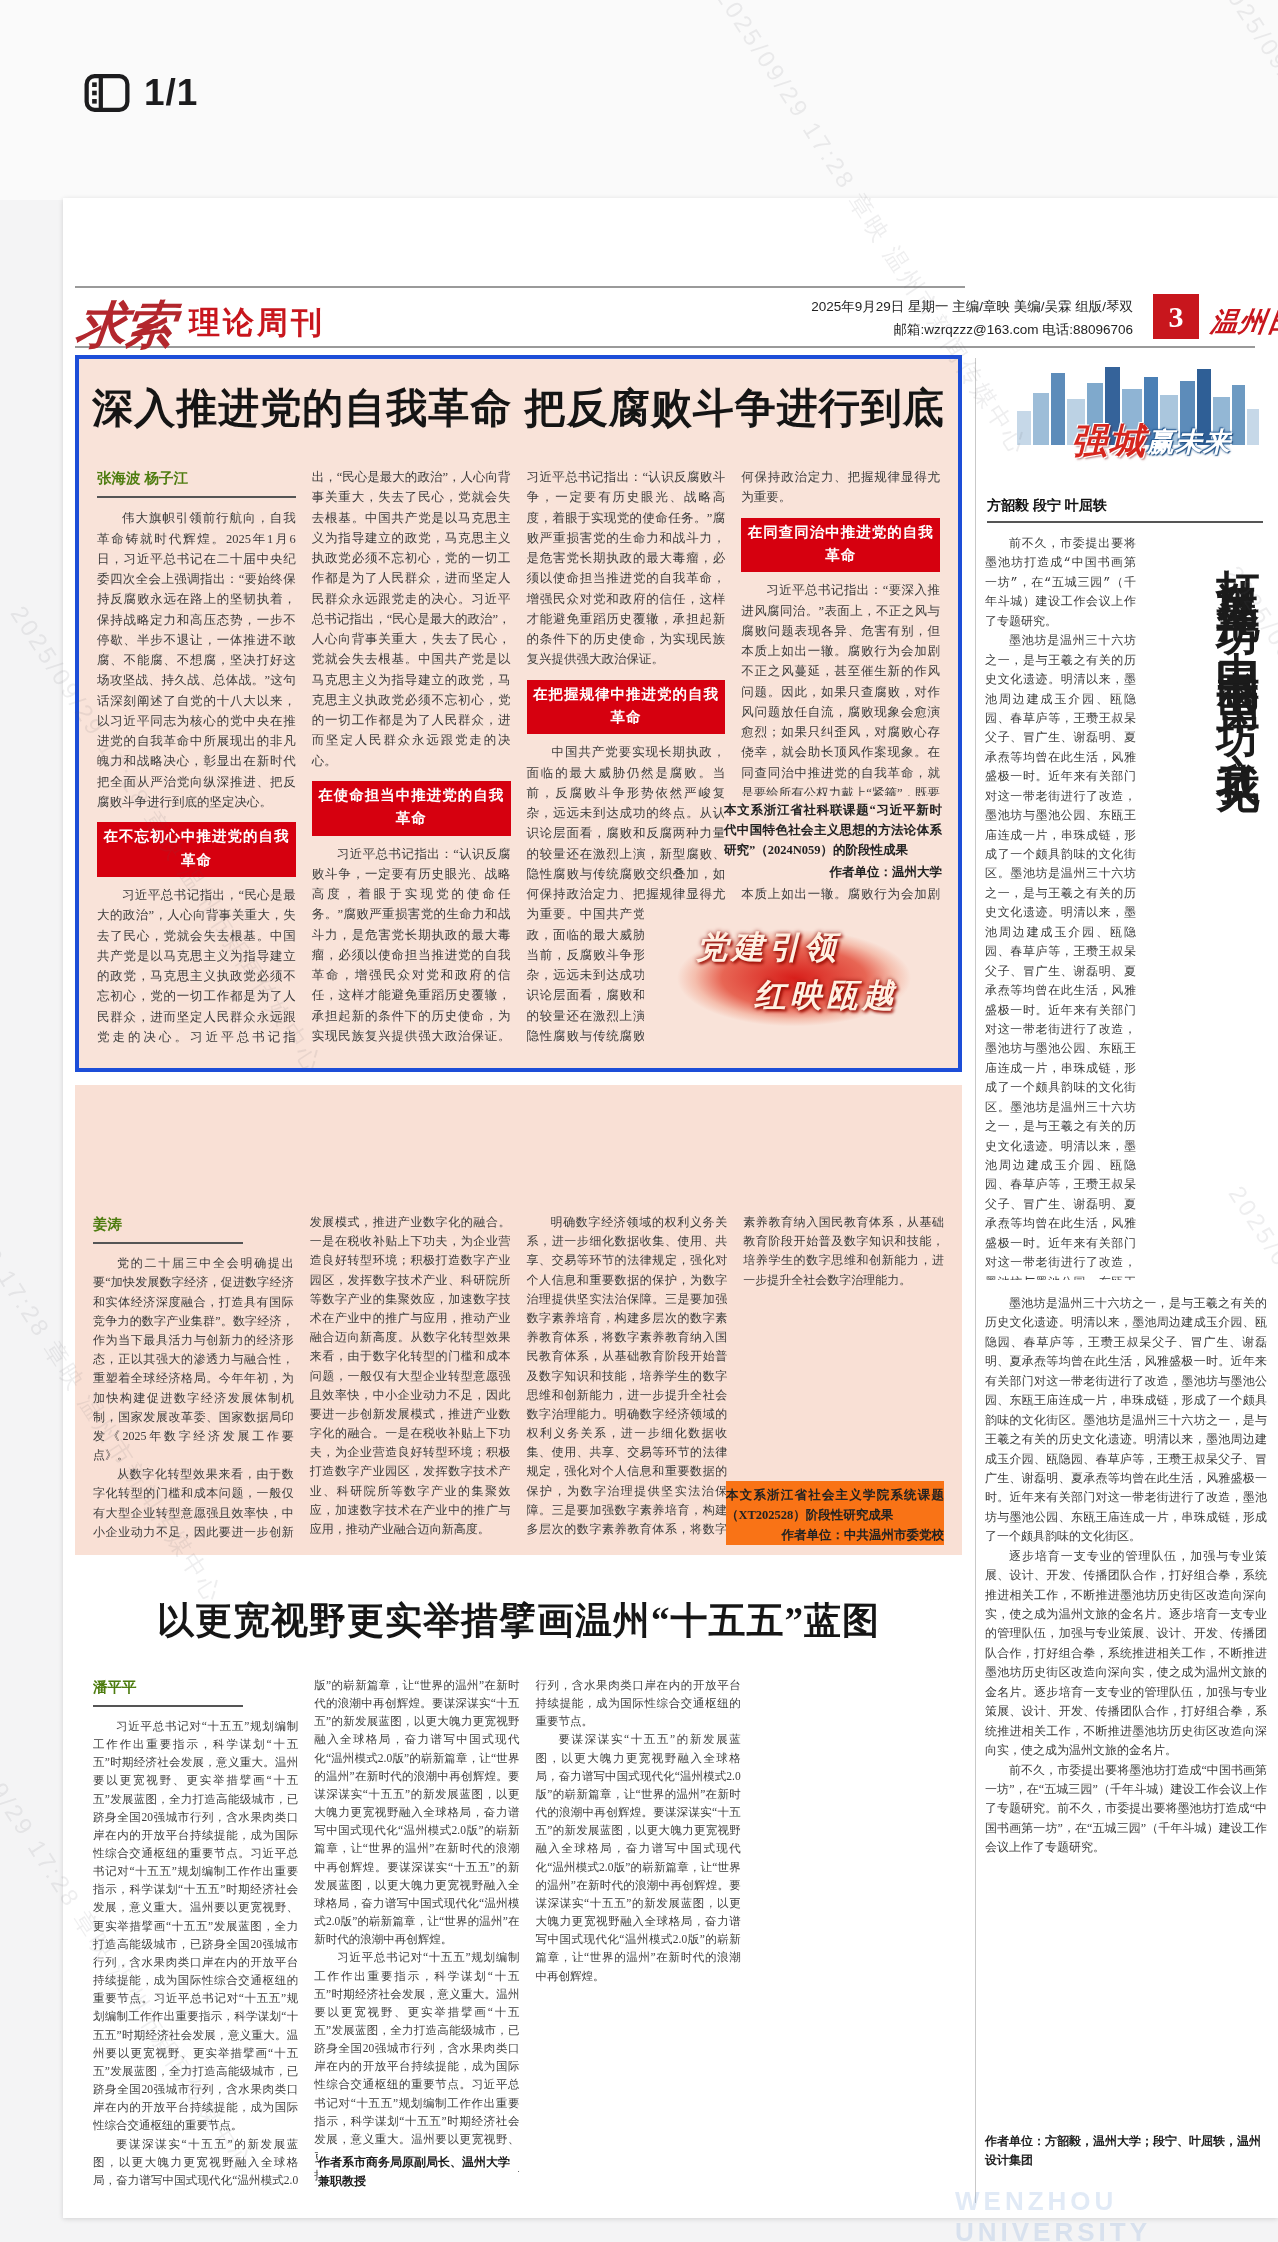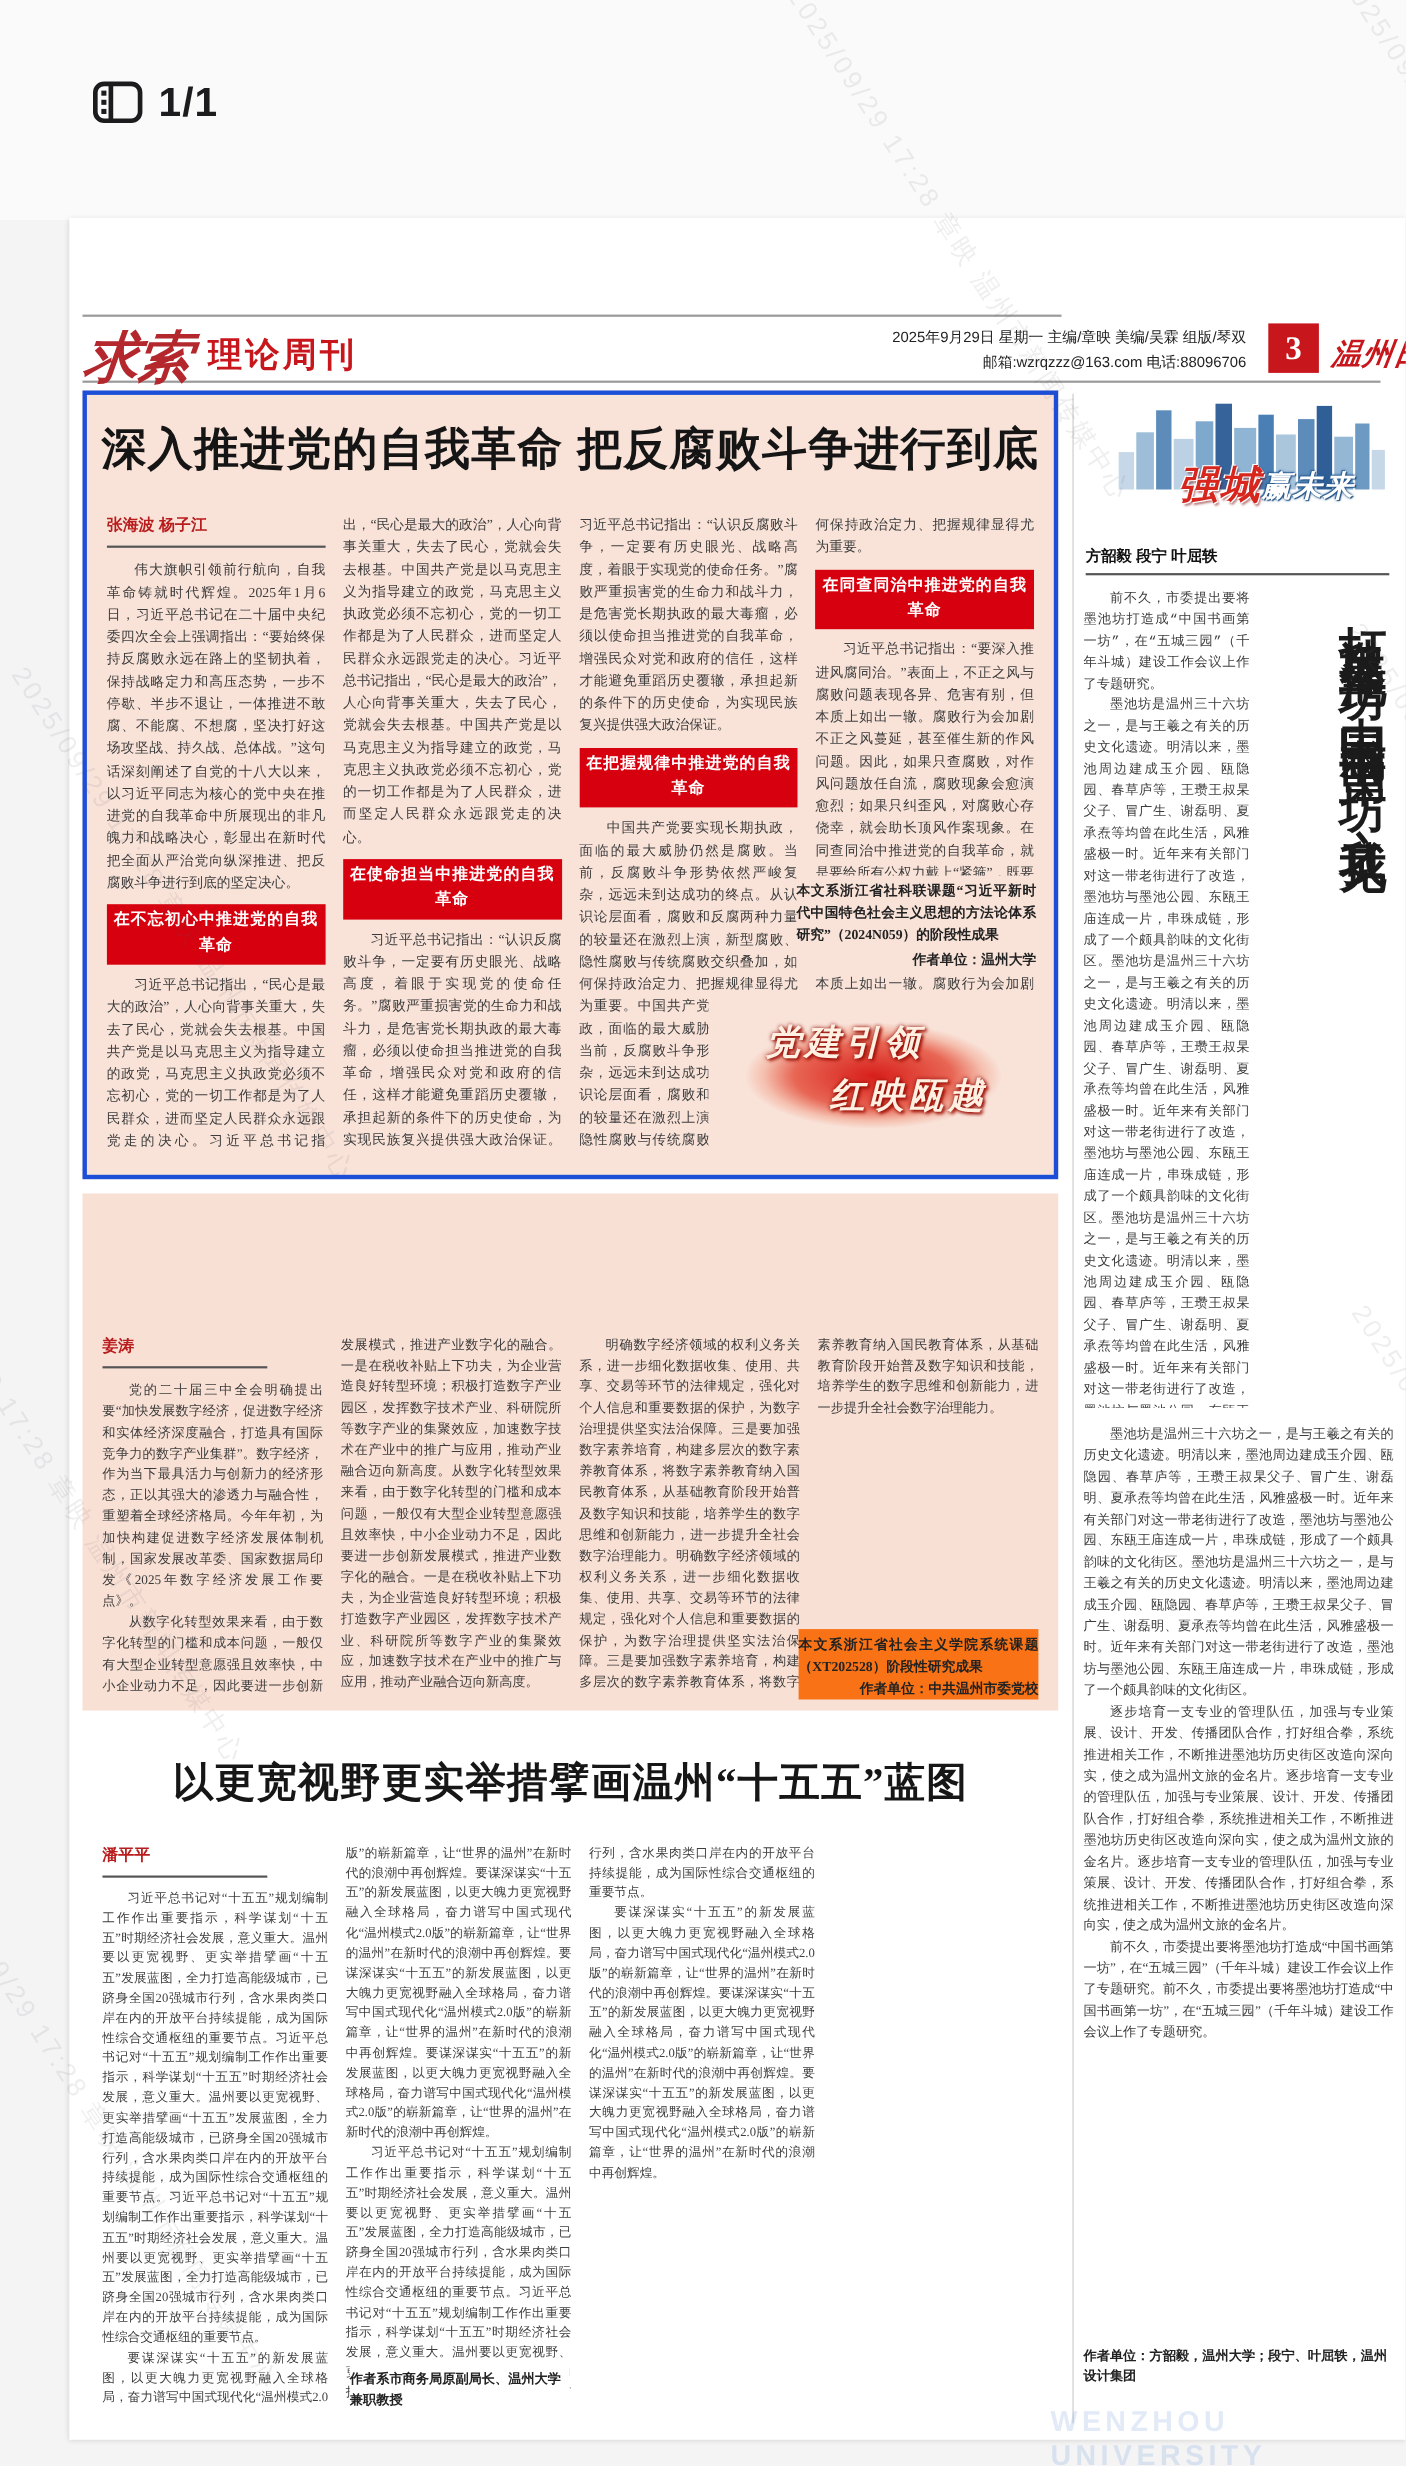--- a/index.html
+++ b/index.html
@@ -26,21 +26,21 @@
   .qiusuo { font-family:"DejaVu Serif",serif; font-style:italic; font-weight:900; font-size:50px; color:#b3272d; letter-spacing:-2px; transform:skewX(-6deg); }
   .weekly { font-size:31px; font-weight:900; color:#c8161d; letter-spacing:3px; }
   .mast-meta { text-align:right; font-size:13.5px; color:#222; line-height:1.7; }
   .pagenum { width:46px; height:45px; background:#c8161d; color:#fff; font-family:"Liberation Serif",serif; font-weight:700; font-size:30px; display:flex; align-items:center; justify-content:center; }
   .papername { font-family:"DejaVu Serif",serif; font-style:italic; font-weight:900; font-size:27px; color:#c8161d; transform:skewX(-8deg); letter-spacing:1px; white-space:nowrap; }
 
   
   .leadbox { position:absolute; left:12px; top:157px; width:887px; height:717px; border:4px solid #1d4ed8; background:#f9e3d9; }
   .lead-headline { margin-top:22px; text-align:center; font-size:41px; font-weight:900; color:#151515; letter-spacing:1px; font-family:"Liberation Sans",sans-serif; }
   .lead-cols { position:absolute; left:18px; right:18px; top:108px; bottom:14px; columns:4; column-gap:16px; column-fill:auto; overflow:hidden; font-family:"Liberation Serif","DejaVu Serif",serif; font-size:12.5px; line-height:1.62; color:#3c3c3c; text-align:justify; }
-  .byline { font-weight:700; font-size:14.5px; color:#b91c1c; border-bottom:2px solid #555; padding-bottom:6px; margin-bottom:10px; font-family:"Liberation Sans",sans-serif; }
+  .byline { font-weight:700; font-size:14.5px; color:#4d7c0f; border-bottom:2px solid #555; padding-bottom:6px; margin-bottom:10px; font-family:"Liberation Sans",sans-serif; }
   .lead-cols p { text-indent:2em; margin-bottom:2px; }
   .redhead { break-inside:avoid; background:#d6000f; color:#fff; font-family:Liberation Mono, monospace; font-weight:700; font-size:14.5px; text-align:center; padding:4px 2px; margin:10px 0 8px; letter-spacing:1px; }
   .lead-foot { position:absolute; right:16px; bottom:186px; width:218px; background:#f9e3d9; font-weight:700; font-size:12.5px; line-height:1.6; color:#222; text-align:justify; font-family:"Liberation Serif",serif; padding-top:4px; }
   .lead-foot .unit { text-align:right; margin-top:2px; }
   .stamp { position:absolute; right:14px; bottom:18px; width:300px; height:150px; background:#f9e3d9; }
   .stamp .blob { position:absolute; inset:0; background:radial-gradient(ellipse 150px 62px at 50% 52%, rgba(214,20,16,.95) 0%, rgba(226,60,40,.75) 48%, rgba(236,120,90,.35) 66%, transparent 78%); }
   .stamp .t1,.stamp .t2 { position:absolute; font-family:"DejaVu Serif",serif; font-style:italic; font-weight:900; color:#fff0e2; text-shadow:0 0 4px #8e0b05, 2px 2px 3px #a51208; letter-spacing:4px; }
   .stamp .t1 { left:52px; top:26px; font-size:32px; }
   .stamp .t2 { left:110px; top:74px; font-size:32px; }
 

